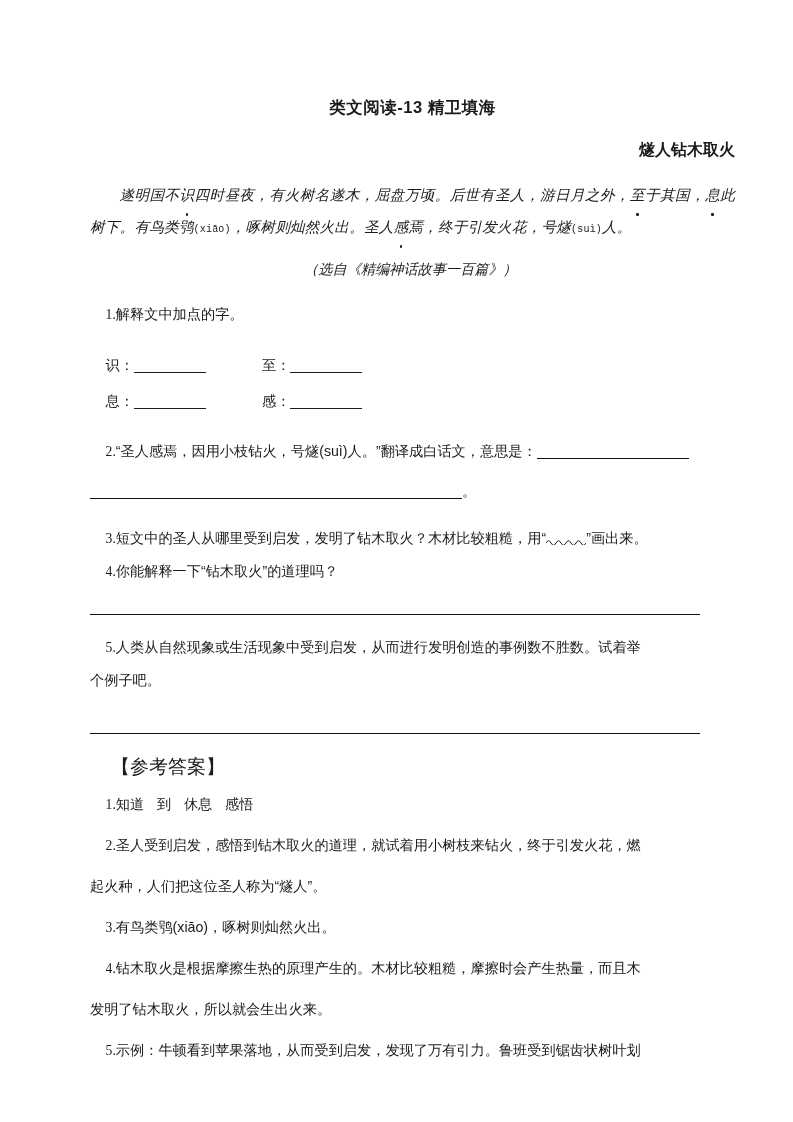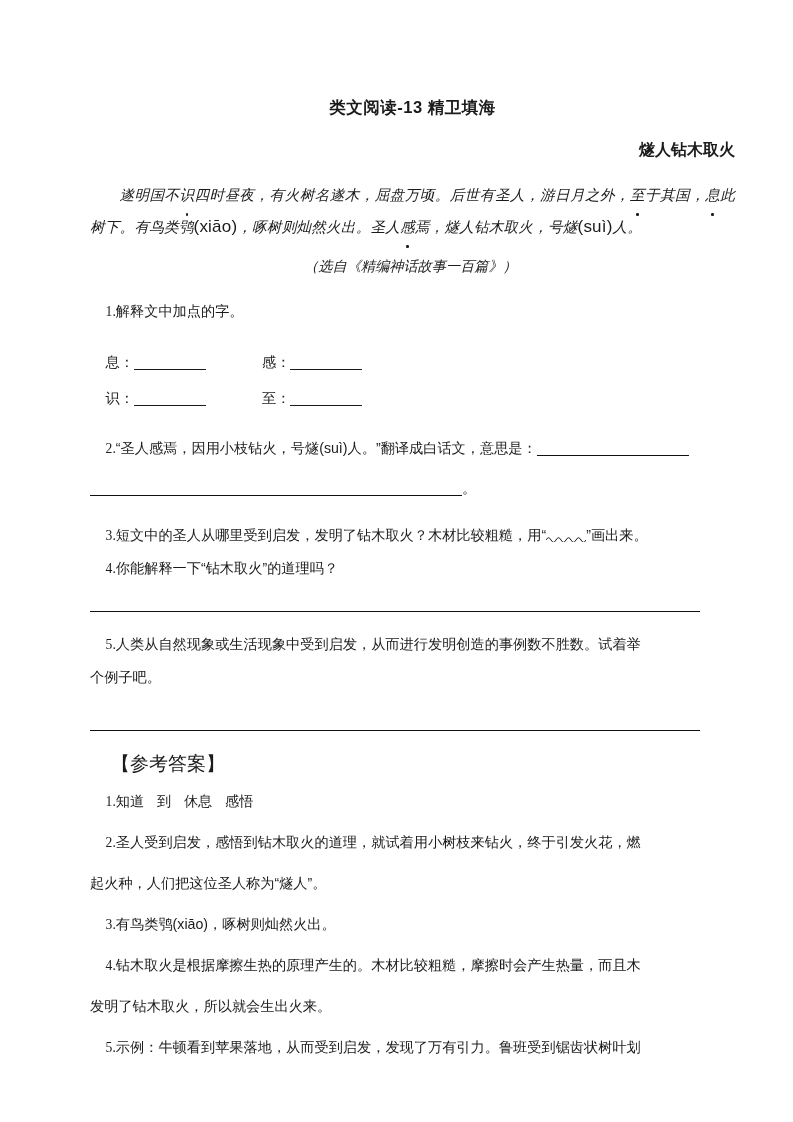--- a/index.html
+++ b/index.html
@@ -67,22 +67,22 @@
     left: 50%;
     bottom: -5px;
     width: 2.6px;
     height: 2.6px;
     margin-left: -1.3px;
     border-radius: 50%;
     background: #1b1b1b;
   }
   .pinyin {
     font-style: normal;
-    font-family: Liberation Sans, sans-serif;
-    font-size: 17px;
+    font-family: Liberation Mono, monospace;
+    font-size: 10px;
   }
   .source {
     margin: 0;
     padding-top: 10px;
     text-align: center;
     padding-right: 4px;
     font-size: 14.2px;
     font-style: italic;
     line-height: 26px;
     font-family: "Liberation Serif", "DejaVu Serif", serif;
@@ -178,39 +178,39 @@
 </style>
 </head>
 <body>
 
 <div class="page">
 
   <h1 class="doc-title">类文阅读-13  精卫填海</h1>
   <h2 class="article-title">燧人钻木取火</h2>
 
   <p class="passage">
-    <span class="indent"></span><span>遂明国不</span><span class="dotted">识</span><span>四时昼夜，有火树名遂木，屈盘万顷。后世有圣人，游日月之外，</span><span class="dotted">至</span><span>于其国，</span><span class="dotted">息</span><span>此树下。有鸟类鸮</span><span class="pinyin">(xiāo)</span><span>，啄树则灿然火出。圣人</span><span class="dotted">感</span><span>焉，燧人钻木取火，号燧</span><span class="pinyin">(suì)</span><span>人。</span>
+    <span class="indent"></span><span>遂明国不</span><span class="dotted">识</span><span>四时昼夜，有火树名遂木，屈盘万顷。后世有圣人，游日月之外，</span><span class="dotted">至</span><span>于其国，</span><span class="dotted">息</span><span>此树下。有鸟类鸮</span><span class="pinyin">(xiāo)</span><span>，啄树则灿然火出。圣人</span><span class="dotted">感</span><span>焉，终于引发火花，号燧</span><span class="pinyin">(suì)</span><span>人。</span>
   </p>
 
   <p class="source">（选自《精编神话故事一百篇》）</p>
 
   <div class="spacer-sm"></div>
 
   <p class="q">
     <span class="q-indent"></span><span class="num">1.</span><span>解释文中加点的字。</span>
   </p>
 
   <div class="spacer-sm"></div>
+
+  <p class="blanks-row">
+    <span class="q-indent"></span><span>识：</span><span class="blank-line w72"></span><span class="gap-lg"></span><span>至：</span><span class="blank-line w72"></span>
+  </p>
 
   <p class="blanks-row">
     <span class="q-indent"></span><span>息：</span><span class="blank-line w72"></span><span class="gap-lg"></span><span>感：</span><span class="blank-line w72"></span>
-  </p>
-
-  <p class="blanks-row">
-    <span class="q-indent"></span><span>识：</span><span class="blank-line w72"></span><span class="gap-lg"></span><span>至：</span><span class="blank-line w72"></span>
   </p>
 
   <div class="spacer-sm"></div>
 
   <p class="q">
     <span class="q-indent"></span><span class="num">2.</span><span>“圣人感焉，因用小枝钻火，号燧(suì)人。”翻译成白话文，意思是：</span><span class="tail-rule" style="width:152px;"></span>
   </p>
 
   <p class="rule-cont">
     <span class="long"></span><span>。</span>

